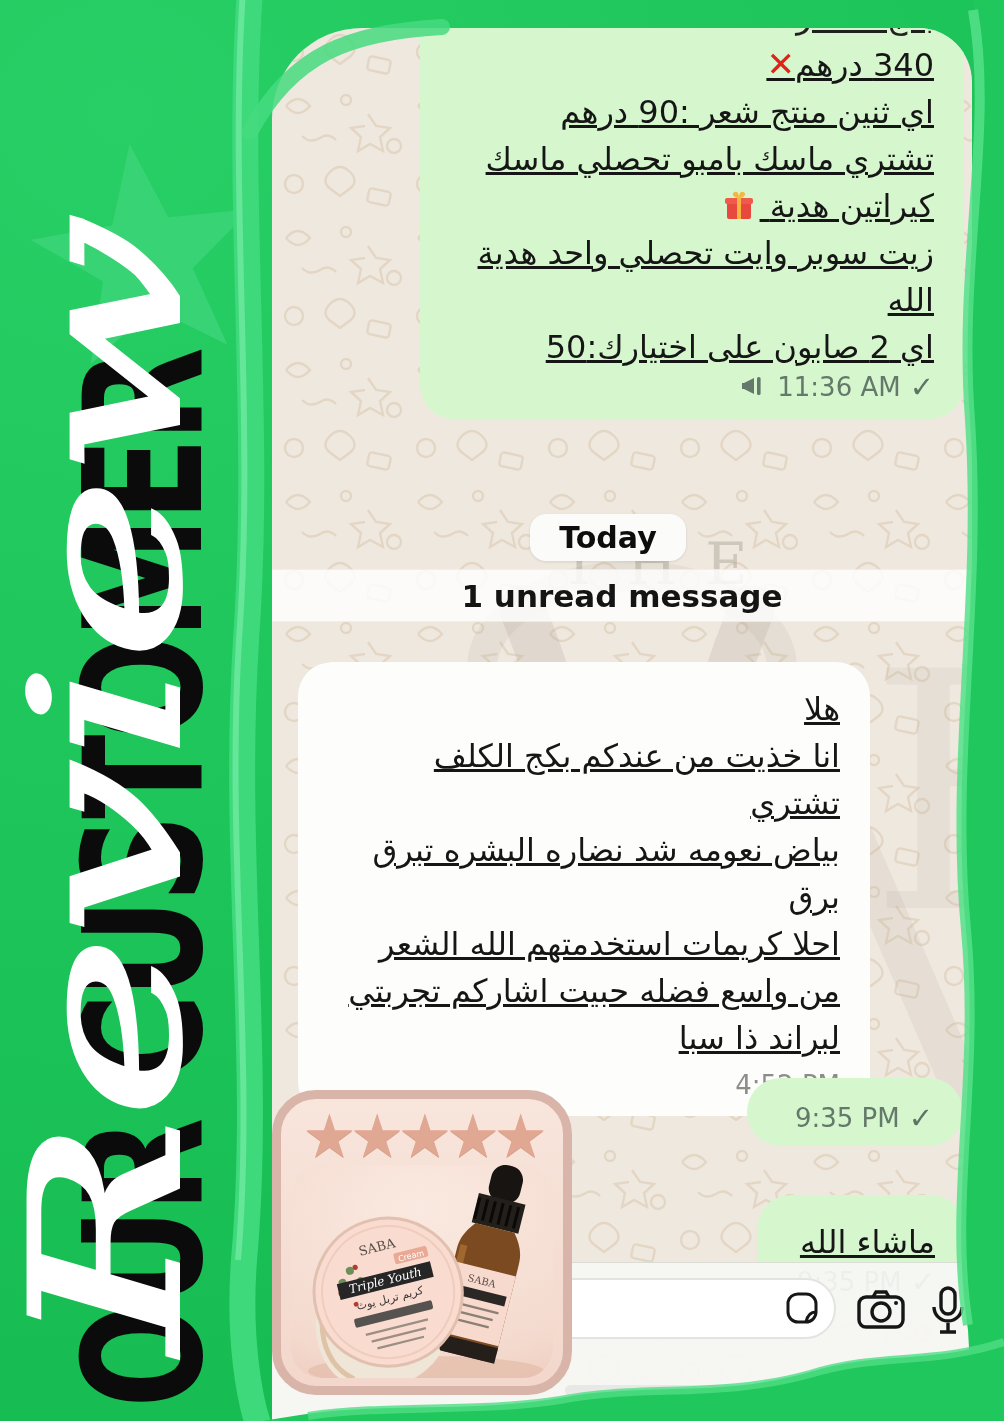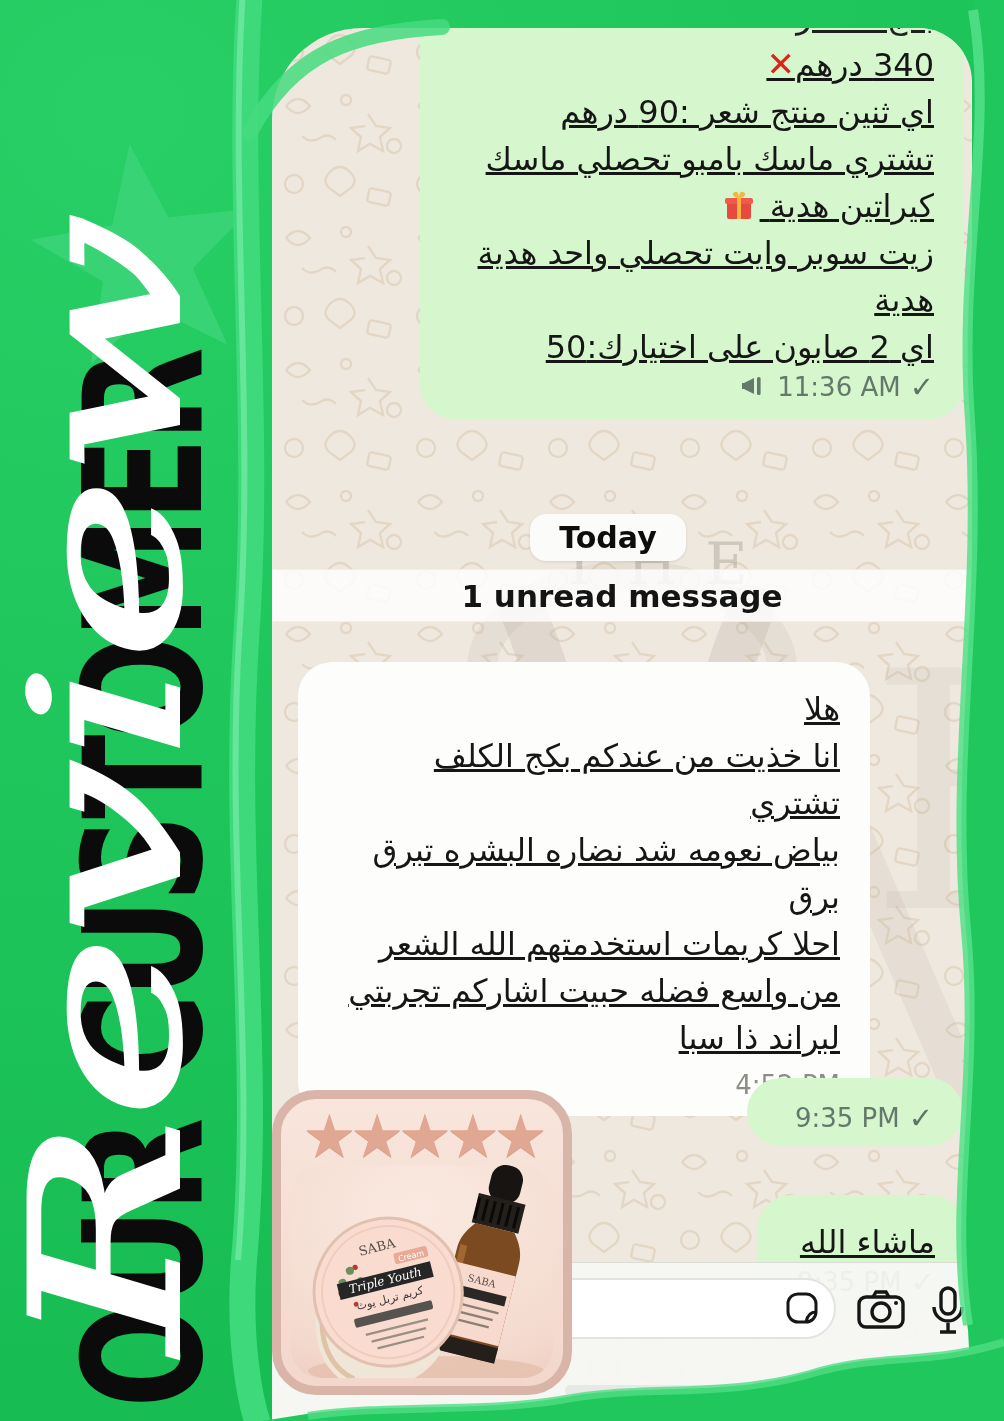--- a/index.html
+++ b/index.html
@@ -126,21 +126,21 @@
       <div class="line">تشتري ماسك بامبو تحصلي ماسك</div>
       <div class="line"><span>كيراتين هدية</span>
         <svg width="30" height="30" viewBox="0 0 30 30" style="display:inline-block;vertical-align:-4px;margin-right:6px">
           <rect x="3" y="10" width="24" height="18" rx="2" fill="#e8493f"></rect>
           <rect x="1" y="7" width="28" height="6" rx="2" fill="#ef5a4b"></rect>
           <rect x="13" y="7" width="4" height="21" fill="#f4b63f"></rect>
           <path d="M15,7 C9,7 7,2 11,1 C14,0 15,4 15,7 C15,4 16,0 19,1 C23,2 21,7 15,7 Z" fill="#f4b63f"></path>
         </svg>
       </div>
       <div class="line">زيت سوبر وايت تحصلي واحد هدية</div>
-      <div class="line">هدية</div>
+      <div class="line">الله</div>
       <div class="line">اي 2 صابون على اختيارك:50</div>
       <div class="meta">
         <svg width="28" height="24" viewBox="0 0 28 24" fill="#64796a">
           <path d="M2,9 L14,3 L14,19 L2,13 Z"></path>
             <rect x="2" y="8" width="4" height="6"></rect>
           <rect x="17" y="2" width="3.6" height="18" rx="1.6"></rect>
         </svg>
         <span>11:36 AM</span>
         <span class="check">✓</span>
       </div>

